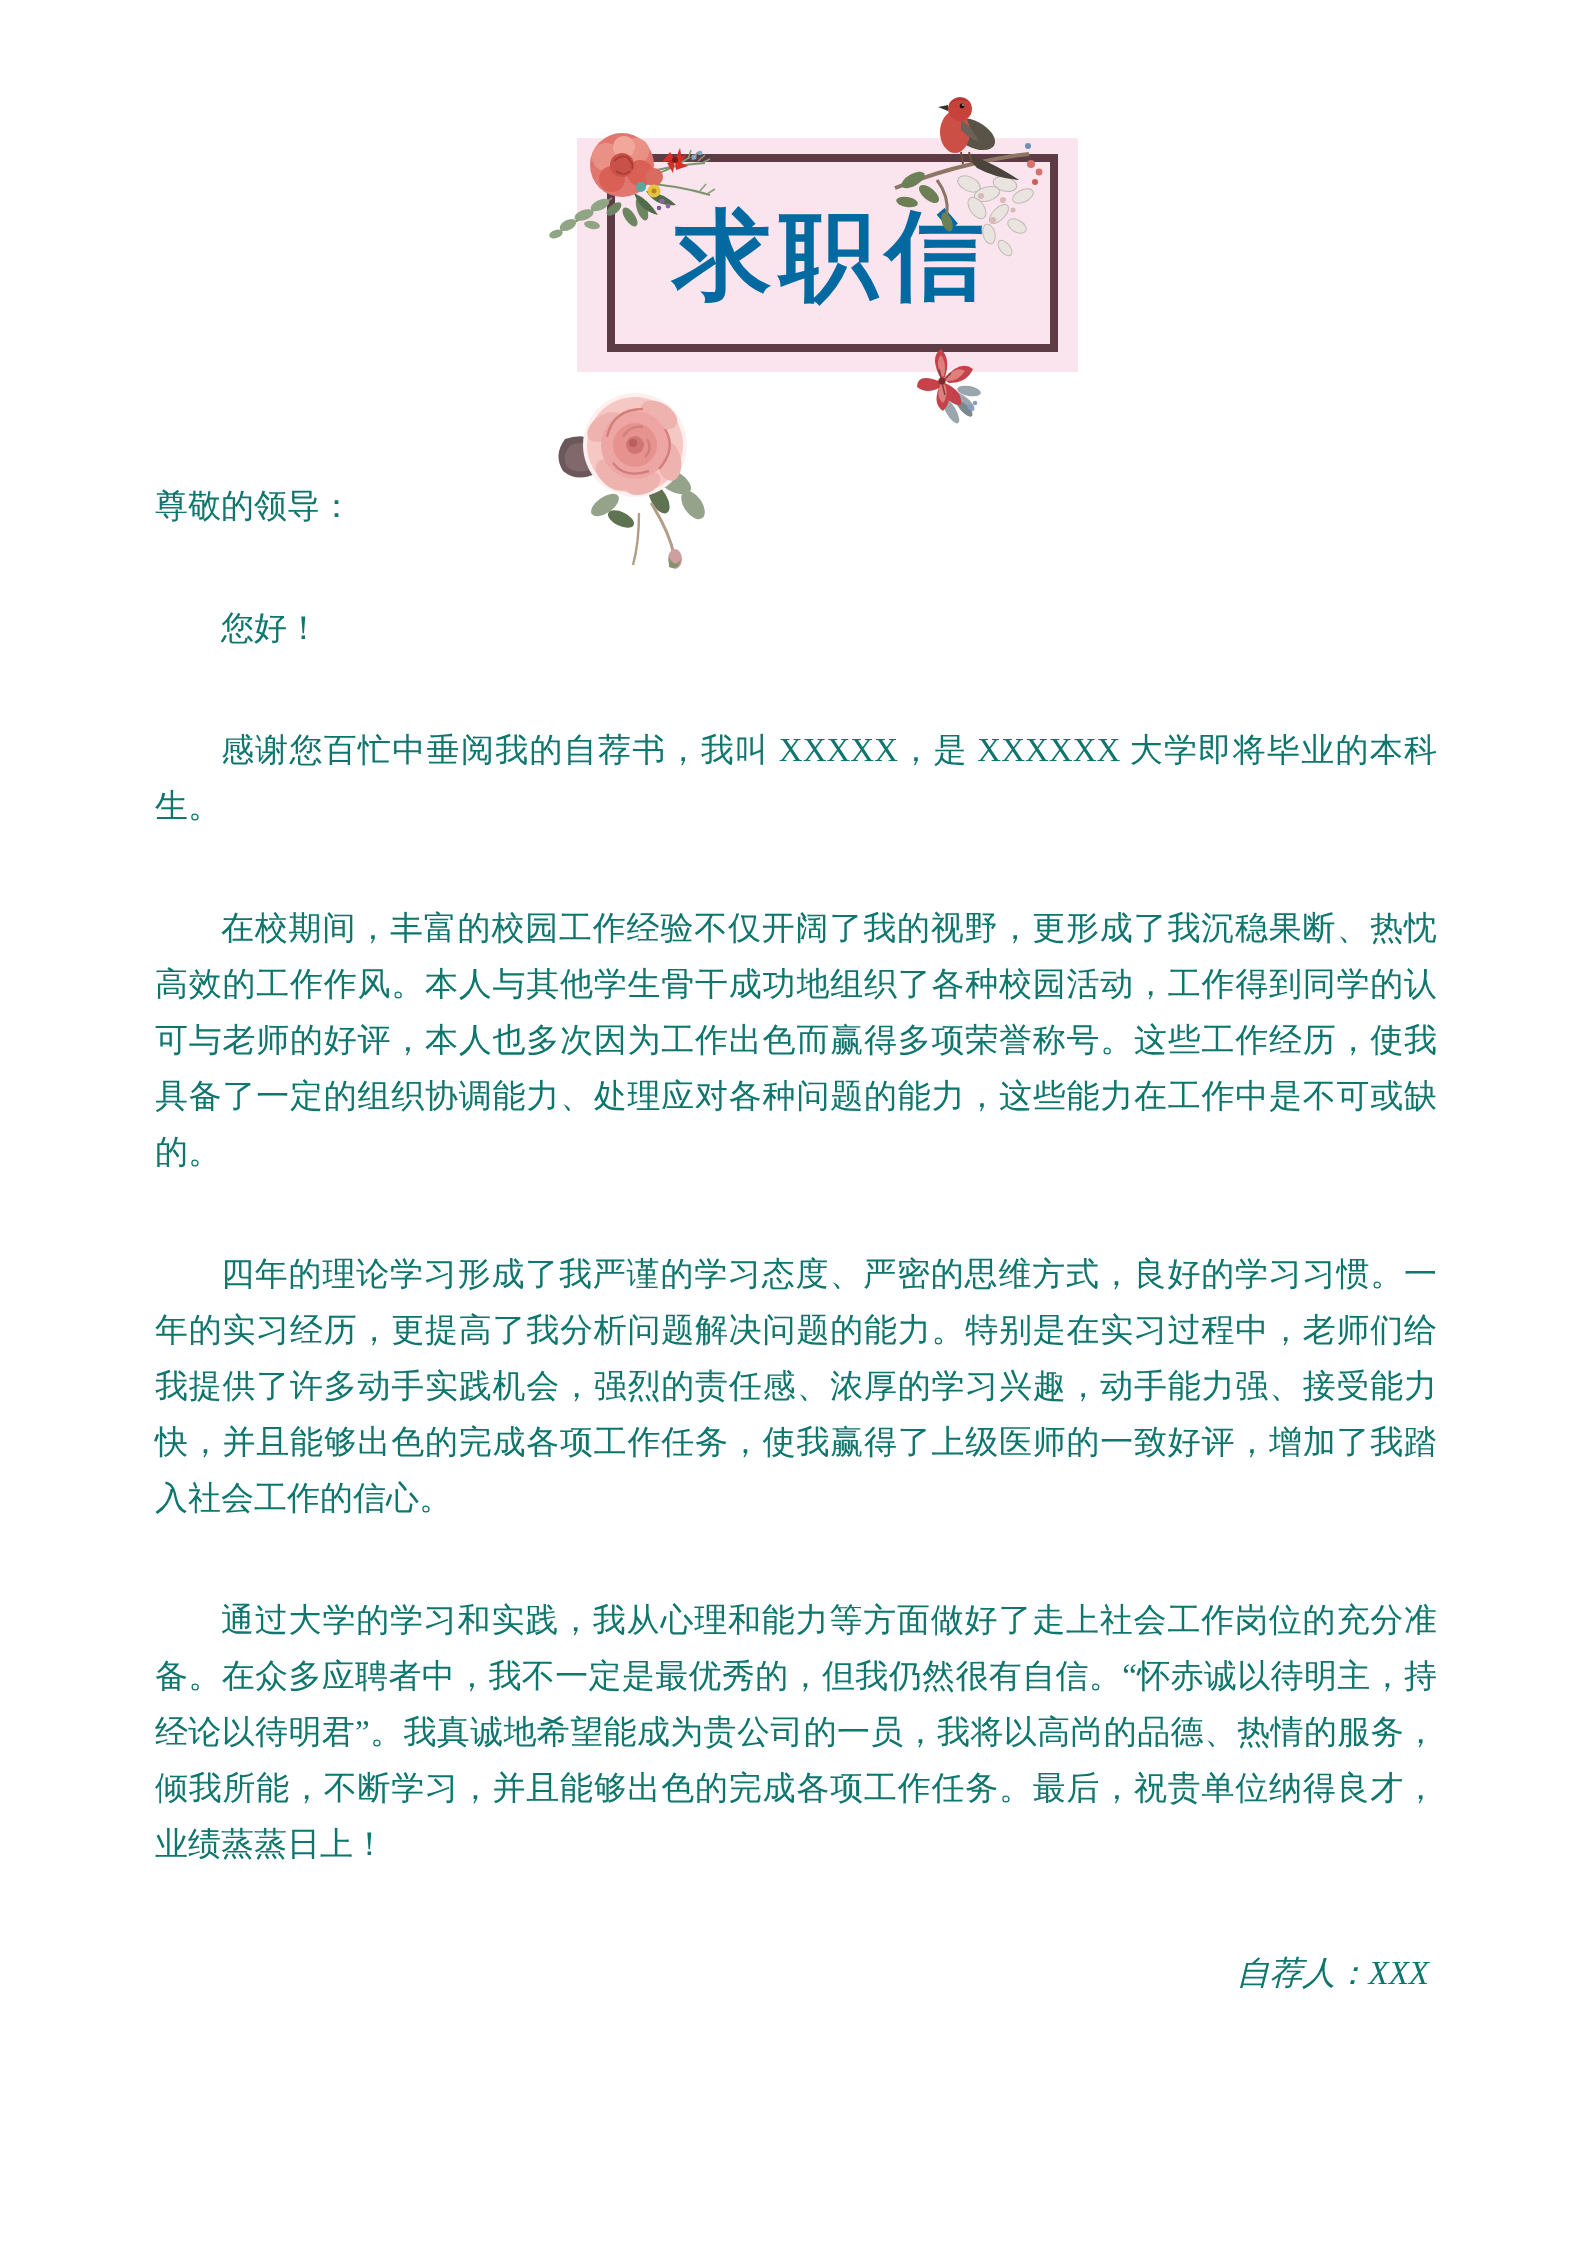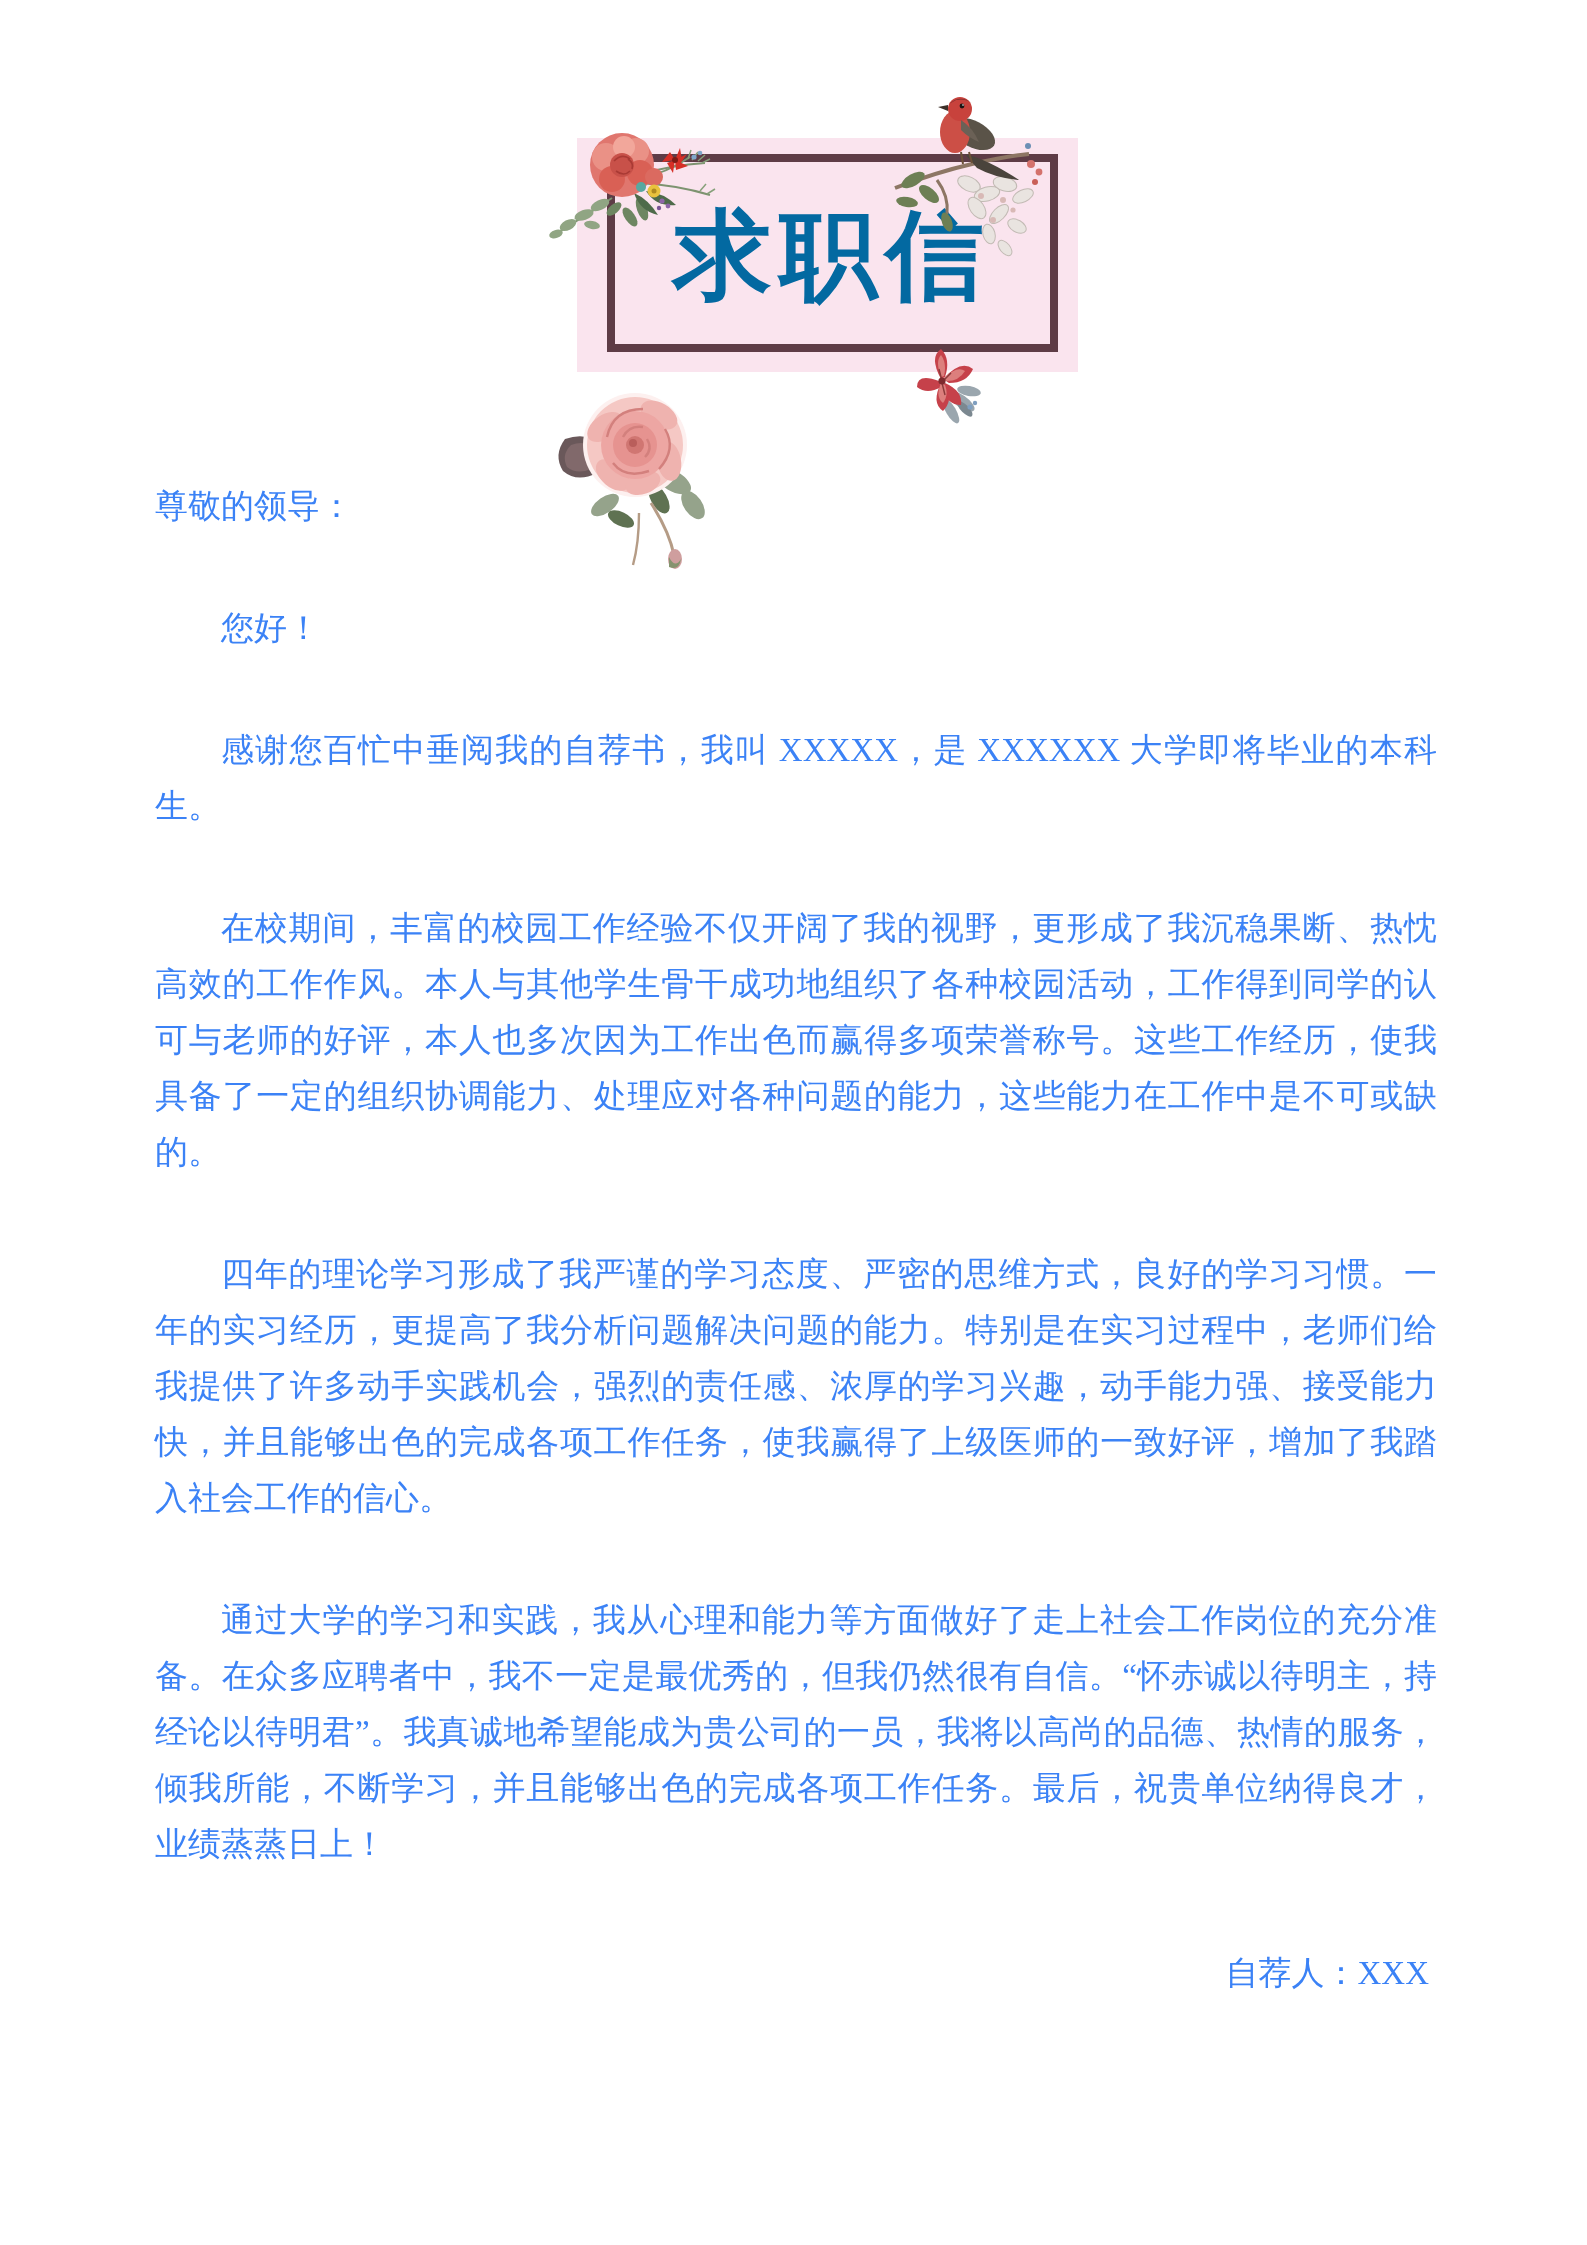--- a/index.html
+++ b/index.html
@@ -39,30 +39,31 @@
   .deco.rose{left:-30px;top:215px;}
   .deco.lily{left:318px;top:205px;}
 
   
   .letter{
     position:absolute;
     left:155px;top:478px;
     width:1282px;
     font-size:33px;
     line-height:56px;
-    color:#3b82f6;
+    color:#0f766e;
     text-align:justify;
   }
   .letter p{margin:0 0 66px 0;}
   .letter p.tight{margin:0;}
   .indent{text-indent:2em;}
   .sign{
     text-align:right;
     line-height:70px;
     margin-top:12px;
+    font-style:italic;
   }
   .sign p{margin:0;padding-right:8px;}
   .sign p.date{padding-right:30px;}
 </style>
 </head>
 <body>
 
 <div class="page">
 
   <div class="banner">

